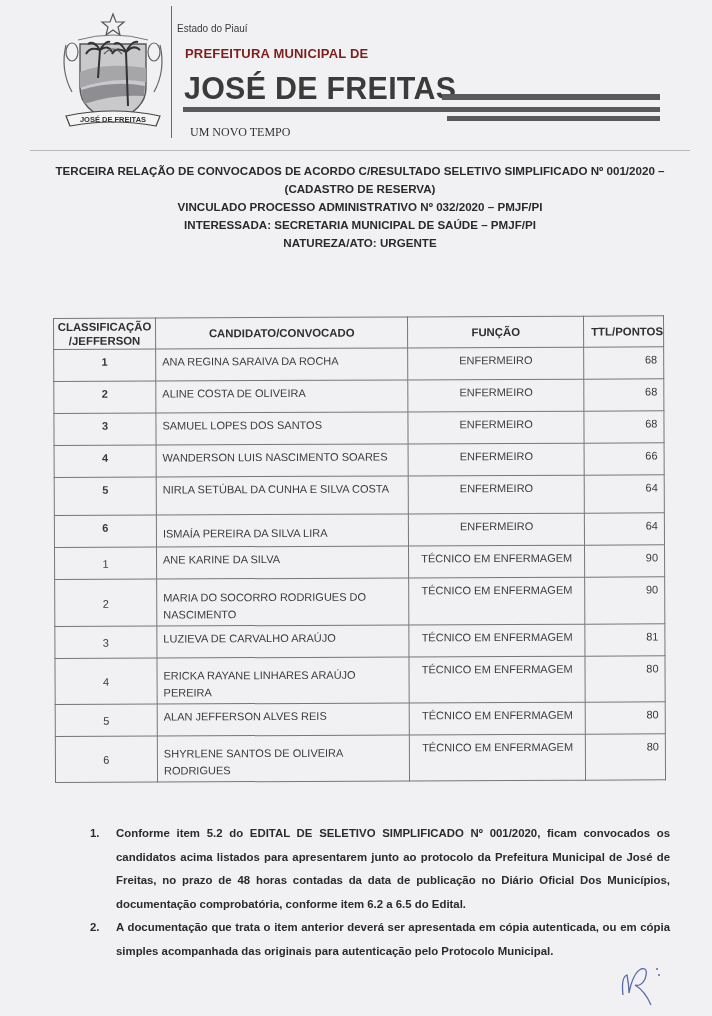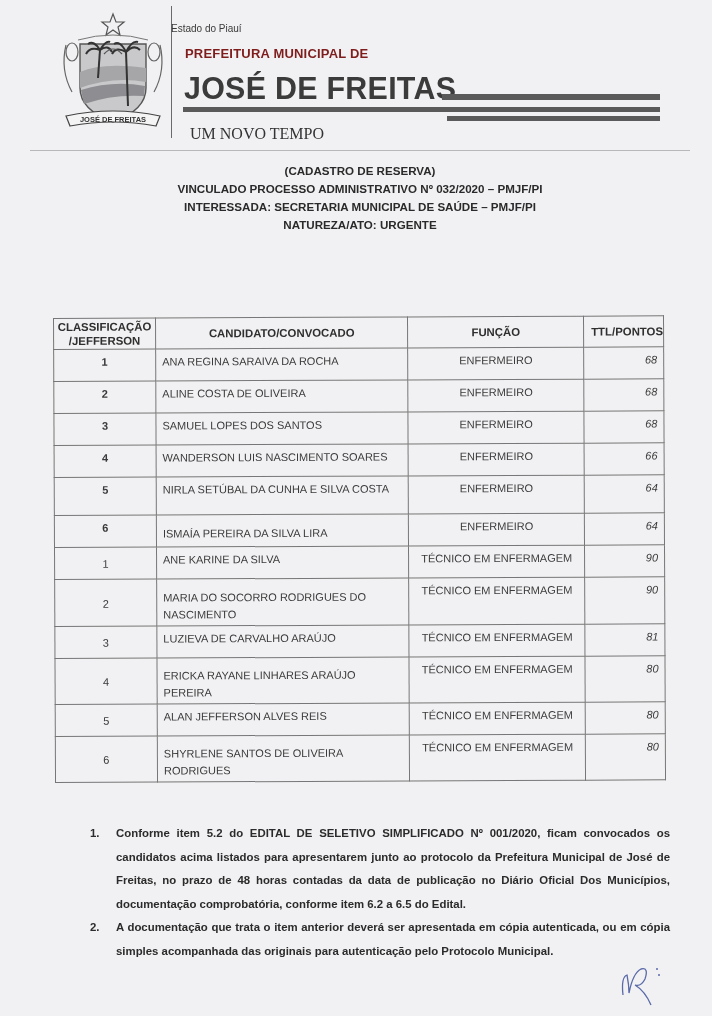--- a/index.html
+++ b/index.html
@@ -14,39 +14,39 @@
 
   
   .crest {
     position: absolute; left: 58px; top: 10px; width: 110px; height: 125px;
   }
   .vline {
     position: absolute; left: 171px; top: 6px; width: 1px; height: 132px;
     background: #6a6a6a;
   }
   .estado {
-    position: absolute; left: 171px; top: 23px;
+    position: absolute; left: 177px; top: 23px;
     font-size: 10px; color: #3a3a3a;
   }
   .prefeitura {
     position: absolute; left: 185px; top: 46px;
     font-size: 13px; font-weight: bold; color: #7f1d1d; letter-spacing: 0.2px;
   }
   .city {
     position: absolute; left: 184px; top: 71px;
     font-size: 31px; font-weight: bold; color: #3b3b3b; letter-spacing: 0.3px;
     transform: scaleX(0.98); transform-origin: left;
   }
   .bar { position: absolute; background: #5a5a5a; }
   .bar1 { left: 442px; top: 94px; width: 218px; height: 6px; }
   .bar2 { left: 183px; top: 107px; width: 477px; height: 5px; }
   .bar3 { left: 447px; top: 116px; width: 213px; height: 5px; }
   .motto {
     position: absolute; left: 190px; top: 125px;
-    font-family: "Liberation Serif", serif; font-size: 16px; color: #333;
+    font-family: "Liberation Serif", serif; font-size: 12px; color: #333;
   }
   .hline {
     position: absolute; left: 30px; top: 150px; width: 660px; height: 1px;
     background: #b8b8b8;
   }
 
   
   .title-block {
     position: absolute; left: 20px; top: 162px; width: 680px;
     text-align: center; font-size: 11.6px; font-weight: bold; color: #2a2a2a;
@@ -66,21 +66,21 @@
     font-weight: bold; font-size: 11.4px; height: 31px; vertical-align: middle;
     color: #2f2f2f; line-height: 14px;
   }
   table.roster td { padding: 4px 6px 2px 6px; line-height: 17px; }
   .c-cls { width: 102px; text-align: center; }
   .c-name { width: 253px; text-align: left; }
   .c-func { width: 176px; text-align: center; }
   .c-pts { width: 80px; text-align: right; }
   td.c-cls { font-weight: bold; vertical-align: bottom; padding-bottom: 4px; }
   td.c-cls.light { font-weight: normal; vertical-align: middle; }
-  td.c-pts { padding-top: 2px; font-style: italic; }
+  td.c-pts { padding-top: 2px; }
   tr.r1 td { height: 32px; }
   tr.r2 td { height: 32px; }
   .name-line { display: block; }
 
   
   .notes {
     position: absolute; left: 90px; top: 822px; width: 580px;
     font-size: 11.4px; color: #2b2b2b; line-height: 23.5px;
   }
   .note { position: relative; padding-left: 26px; text-align: justify; }
@@ -125,20 +125,21 @@
   <div class="estado">Estado do Piauí</div>
   <div class="prefeitura">PREFEITURA MUNICIPAL DE</div>
   <div class="city">JOSÉ DE FREITAS</div>
   <div class="bar bar1"></div>
   <div class="bar bar2"></div>
   <div class="bar bar3"></div>
   <div class="motto">UM NOVO TEMPO</div>
   <div class="hline"></div>
 
   <div class="title-block">
+    <div>TERCEIRA RELAÇÃO DE CONVOCADOS DE ACORDO C/RESULTADO SELETIVO SIMPLIFICADO Nº 001/2020 –</div>
     <div>(CADASTRO DE RESERVA)</div>
     <div>VINCULADO PROCESSO ADMINISTRATIVO Nº 032/2020 – PMJF/PI</div>
     <div>INTERESSADA: SECRETARIA MUNICIPAL DE SAÚDE – PMJF/PI</div>
     <div>NATUREZA/ATO: URGENTE</div>
   </div>
 
   <table class="roster">
     <thead>
       <tr>
         <th class="c-cls">CLASSIFICAÇÃO /JEFFERSON</th>

